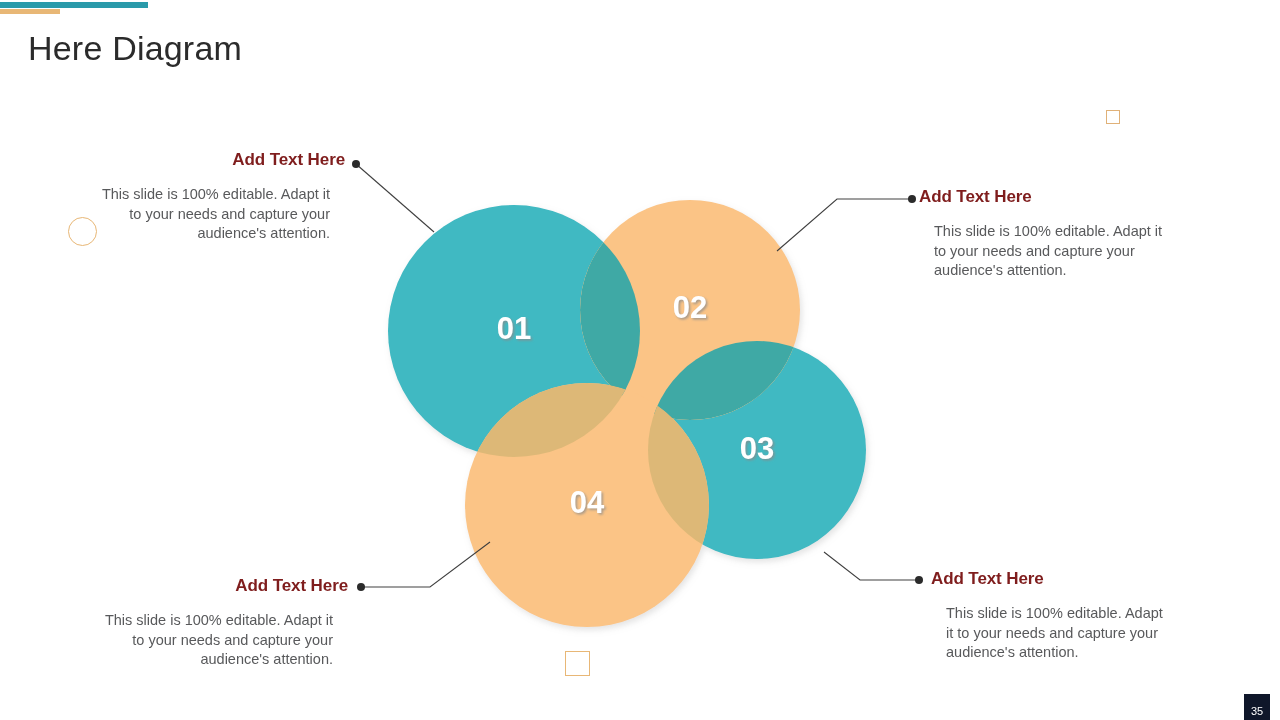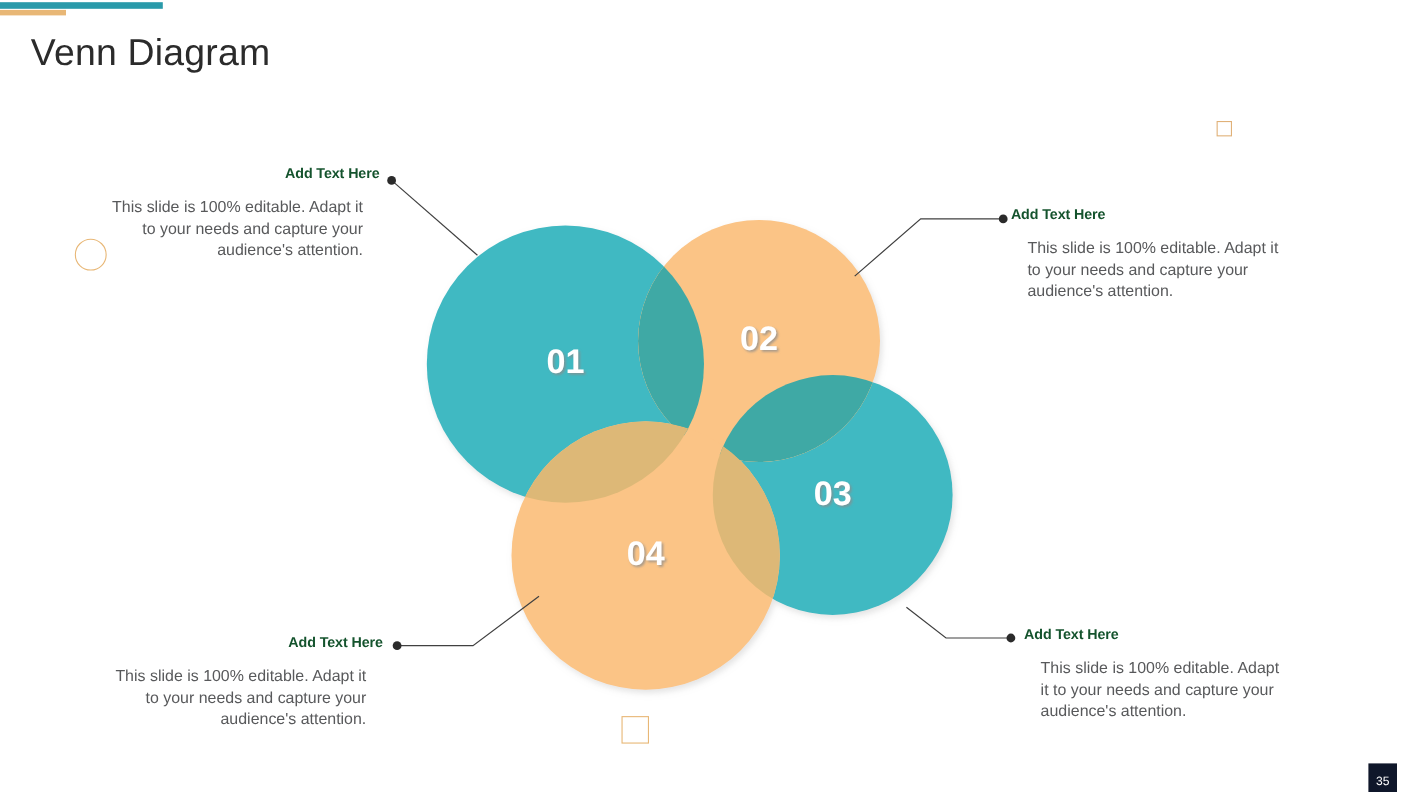--- a/index.html
+++ b/index.html
@@ -99,23 +99,23 @@
     left: 0; top: 0;
     width: 1280px; height: 720px;
     pointer-events: none;
   }
   .conn-line { stroke: #404040; stroke-width: 1.1; fill: none; }
   .conn-dot  { fill: #2b2b2b; }
 
   
   .callout { position: absolute; }
   .callout-title {
-    font-size: 13px;
+    font-size: 17px;
     font-weight: bold;
-    color: #14532d;
+    color: #7f1d1d;
     margin: 0 0 6px 0;
     white-space: nowrap;
     letter-spacing: -0.1px;
   }
   .callout-body {
     font-size: 14.5px;
     line-height: 19.5px;
     color: #58595b;
     margin: 15px;
   }
@@ -126,21 +126,21 @@
   .callout-tr { left: 919px; top: 187px; width: 268px; }
   .callout-bl { left: 85px;  top: 576px; width: 263px; }
   .callout-br { left: 931px; top: 569px; width: 256px; }
 </style>
 </head>
 <body>
 
 <div class="bar-teal"></div>
 <div class="bar-orange"></div>
 
-<div class="page-title">Venn Diagram</div>
+<div class="page-title">Here Diagram</div>
 
 <div class="deco-circle"></div>
 <div class="deco-square-tr"></div>
 <div class="deco-square-b"></div>
 
 <svg class="venn-svg" viewBox="0 0 1280 720">
   <defs>
     <filter id="numShadow" x="-60%" y="-60%" width="220%" height="220%">
       <feDropShadow dx="1.6" dy="1.6" stdDeviation="1.1" flood-color="#8a8a8a" flood-opacity="0.75"></feDropShadow>
     </filter>

